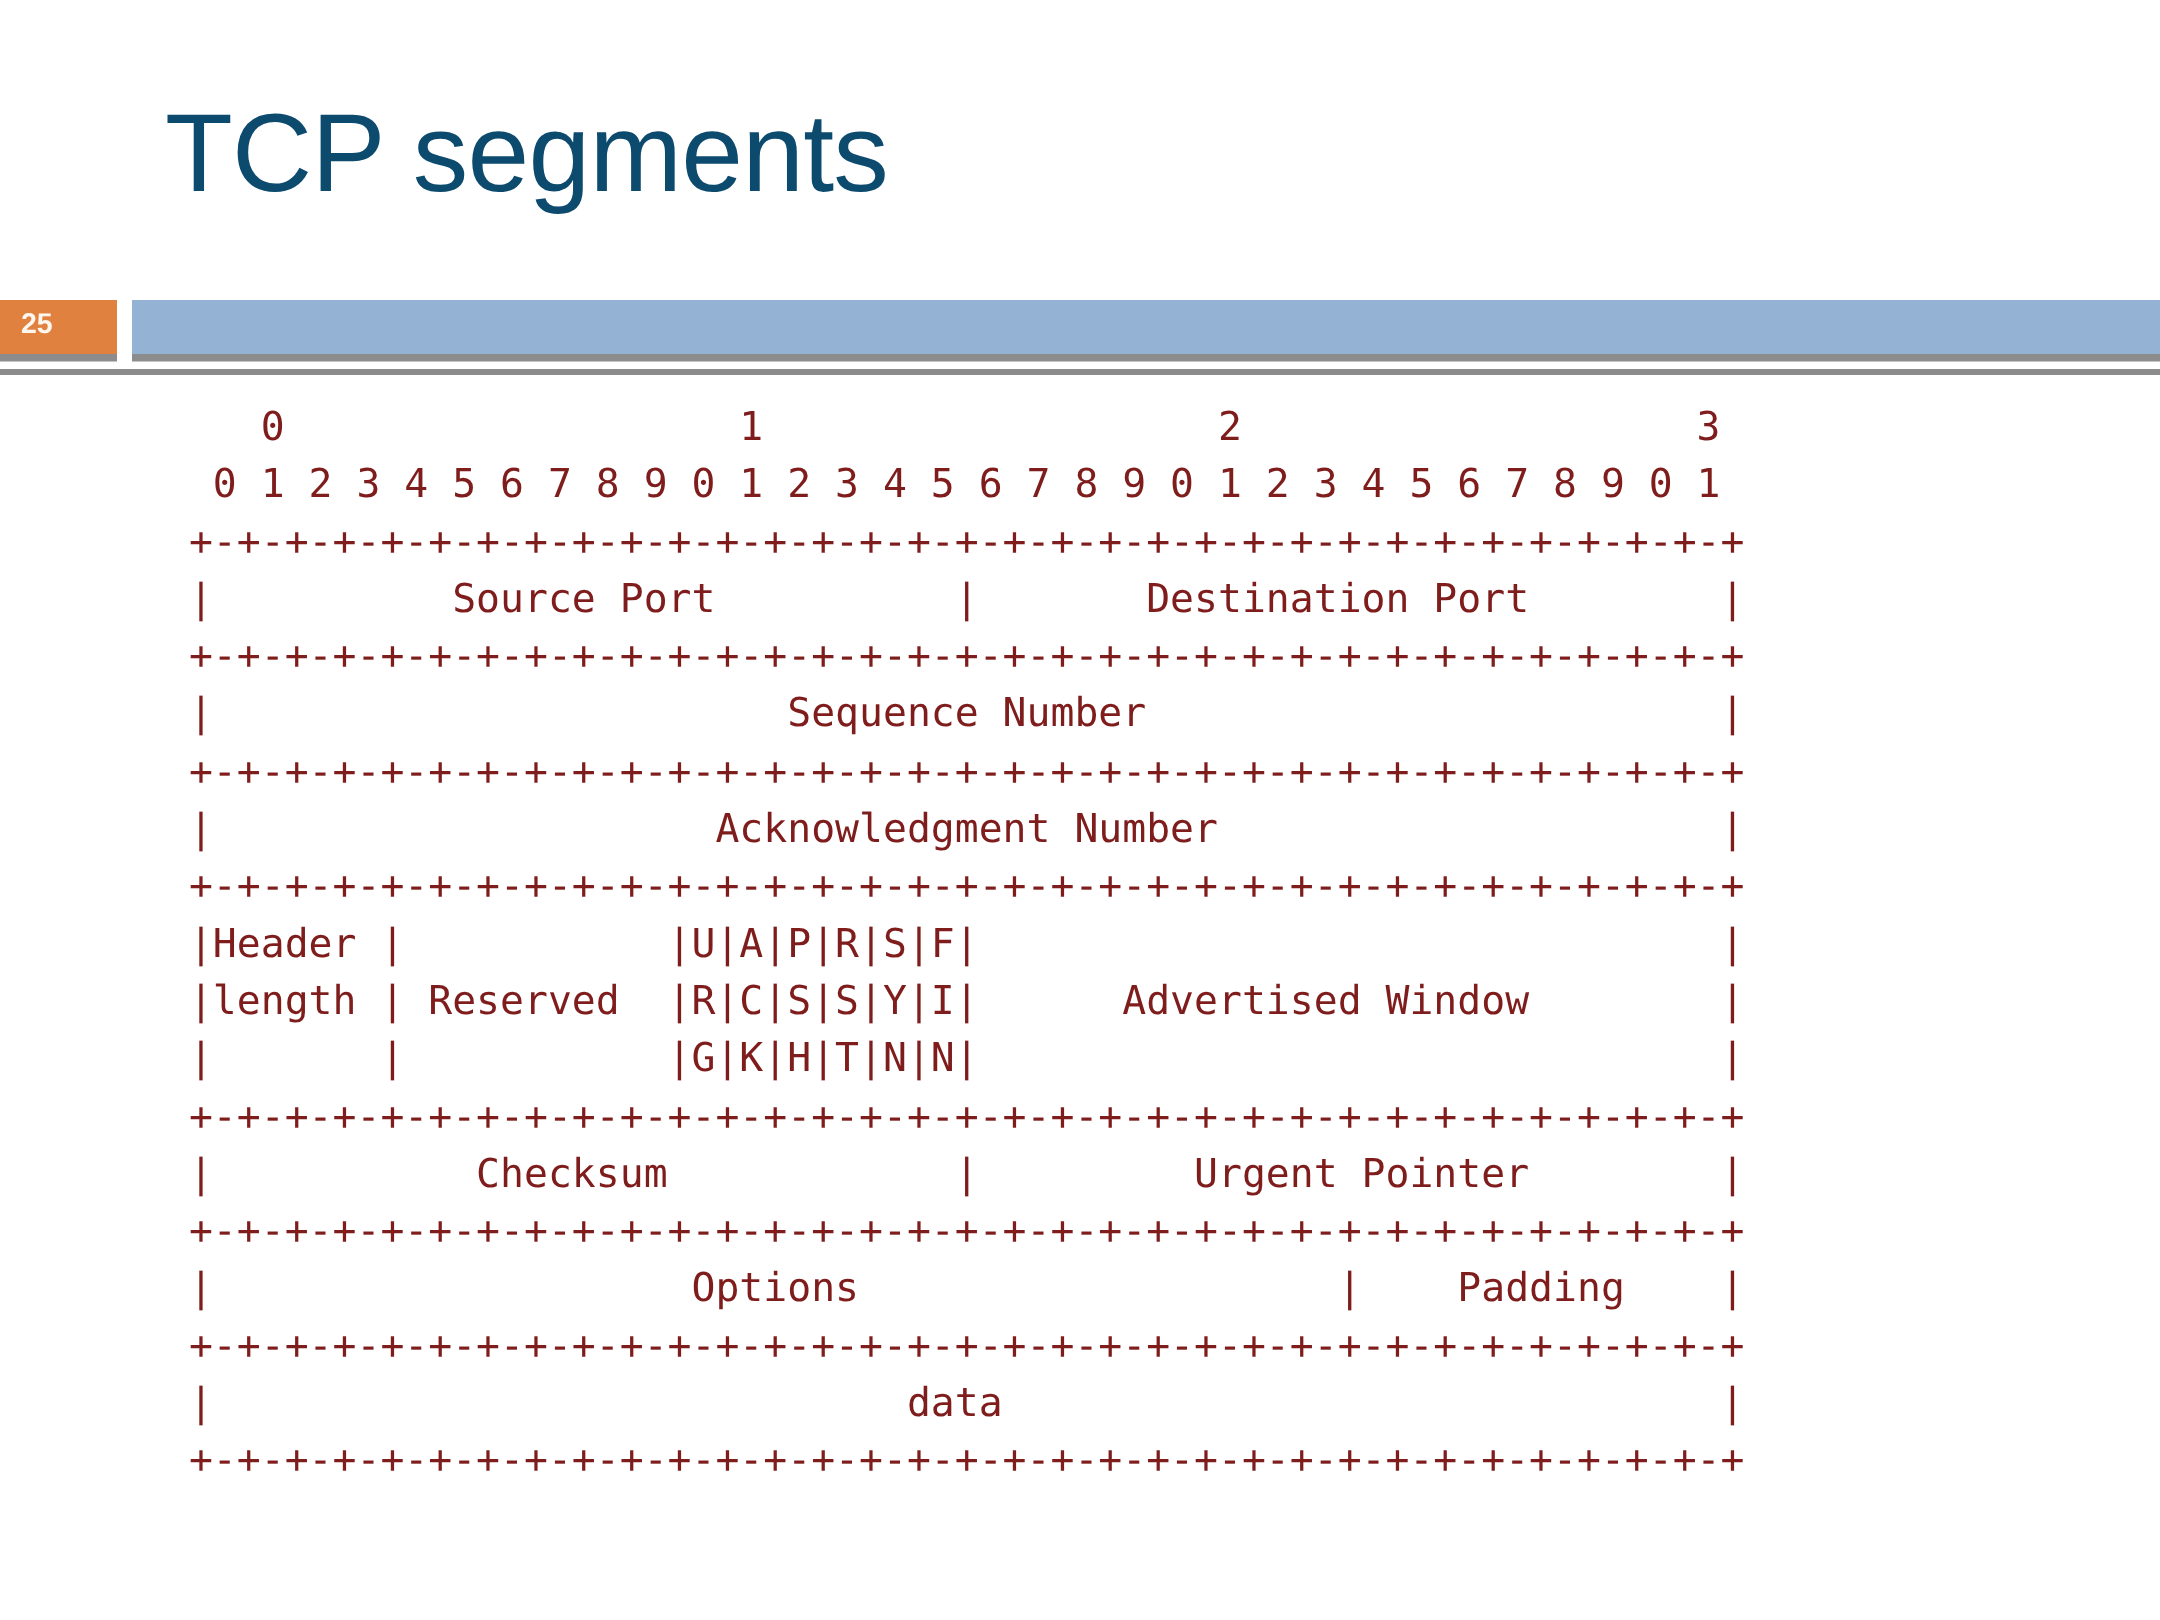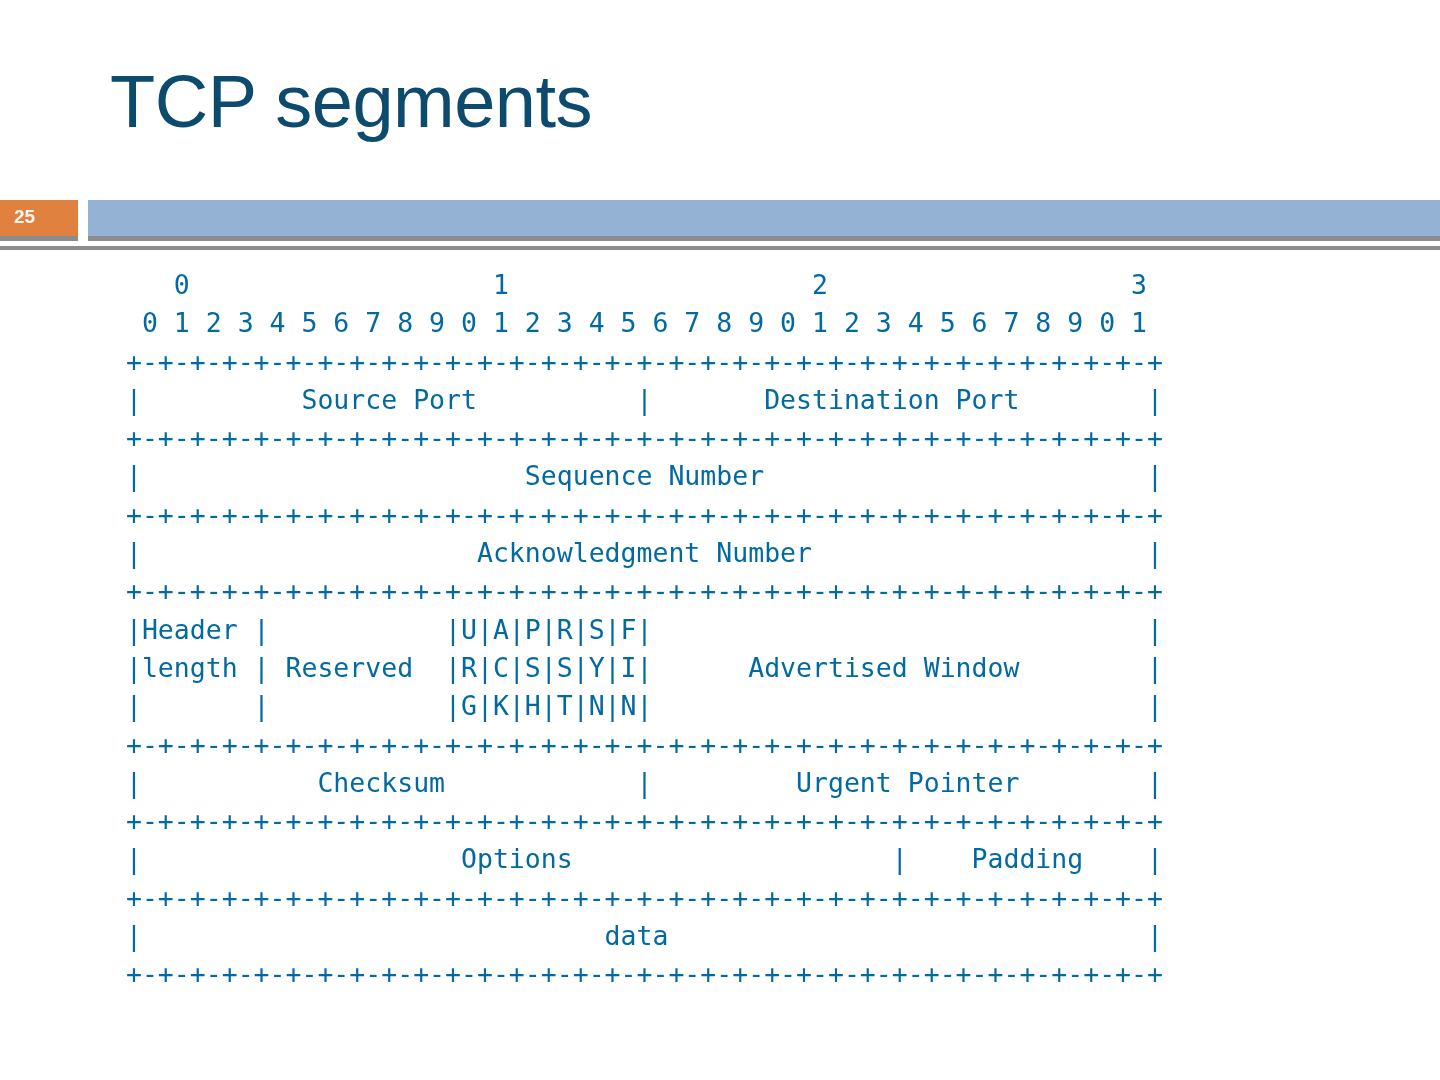--- a/index.html
+++ b/index.html
@@ -91,21 +91,21 @@
   }
 
   
   .packet-diagram {
     position: absolute;
     left: 110px;
     top: 266px;
     font-family: "DejaVu Sans Mono", "Liberation Mono", monospace;
     font-size: 26.5px;
     line-height: 38.3px;
-    color: #0369a1;
+    color: #7f1d1d;
     white-space: pre;
     letter-spacing: 0px;
     margin: 0;
     tab-size: 4;
   }
 </style>
 </head>
 <body>
 
 <div class="slide-title">TCP segments</div>

